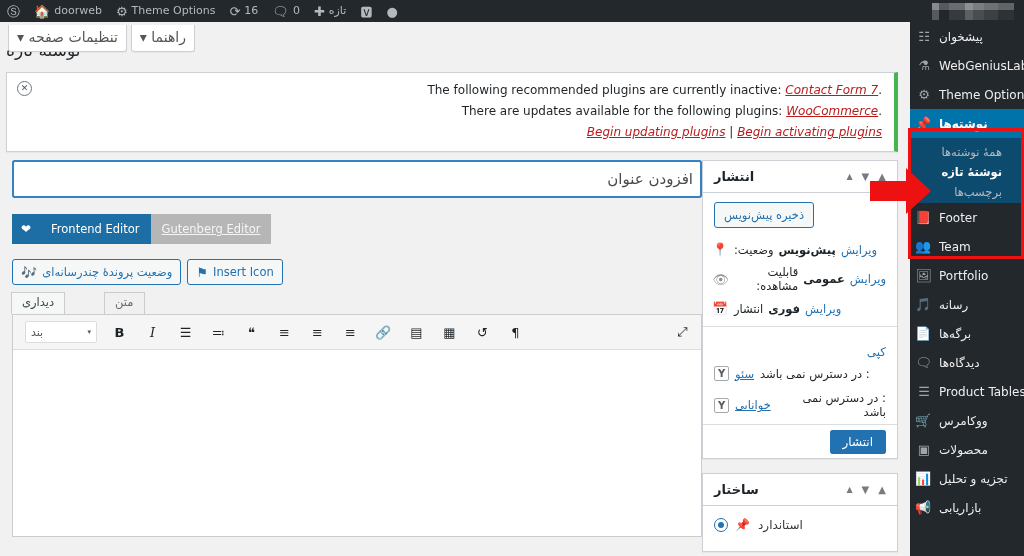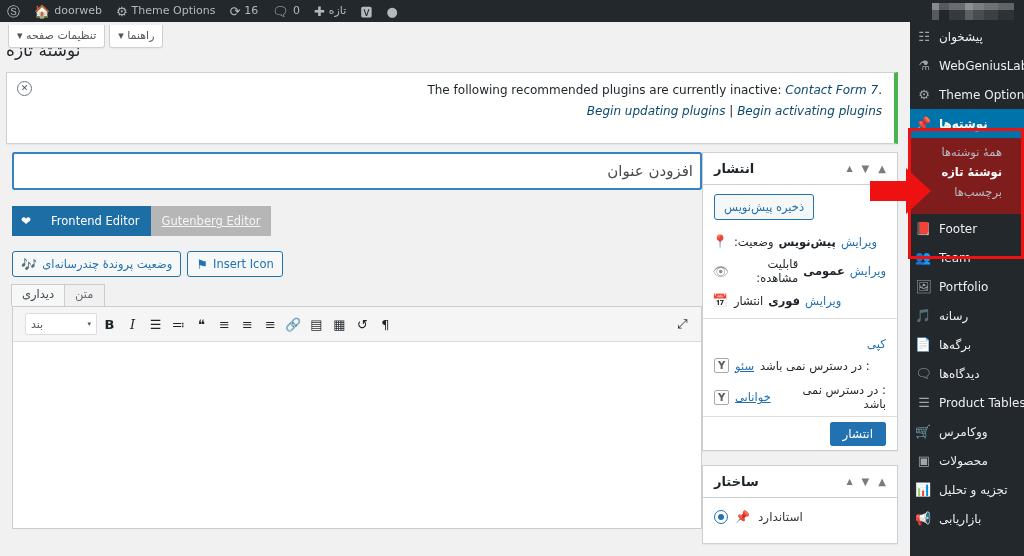--- a/index.html
+++ b/index.html
@@ -61,21 +61,21 @@
     width: 16px; text-align: center; font-size: 13px; color: #a0a5aa; flex: 0 0 16px;
   }
   .menu-item .mi-label { font-size: 12px; }
   .menu-item.current { background: #0073aa; color: #fff; font-weight: bold; }
   .menu-item.current .mi-ico { color: #fff; }
   .menu-item.current::before {
     content: ""; position: absolute; left: -8px; top: 50%;
     transform: translateY(-50%);
     border: 8px solid transparent; border-right-color: #0073aa;
   }
-  .submenu { background: #7f1d1d; padding: 4px 0 12px; }
+  .submenu { background: #0c4a6e; padding: 4px 0 1px; }
   .submenu-item {
     display: block; text-align: right; padding: 3px 22px 3px 8px;
     font-size: 11.5px; color: #b4b9be; white-space: nowrap;
   }
   .submenu-item.current { color: #fff; font-weight: bold; }
 
   
   .content {
     position: absolute; top: 22px; right: 114px; left: 0;
     height: 534px; background: #f1f1f1; overflow: hidden;
@@ -85,34 +85,34 @@
     padding: 6px 12px 0 6px; height: 46px; position: relative;
   }
   .page-title {
     font-size: 17px; font-weight: normal; color: #23282d;
     margin: 14px 2px 0 0; line-height: 1;
   }
   .head-btns { position: absolute; left: 8px; top: 3px; display: flex; gap: 4px; }
   .head-btn {
     background: #fff; border: 1px solid #ccd0d4; border-top: none;
     border-radius: 0 0 3px 3px; padding: 4px 8px 5px;
-    font-size: 11px; color: #555; line-height: 1.2;
+    font-size: 14px; color: #555; line-height: 1.2;
     box-shadow: 0 1px 1px rgba(0,0,0,.04);
   }
 
   
   .notice {
     margin: 4px 12px 0 6px; background: #fff;
     border: 1px solid #ccd0d4; border-right: 4px solid #46b450;
     box-shadow: 0 1px 1px rgba(0,0,0,.04);
     padding: 10px 12px 12px 12px; position: relative; min-height: 72px;
   }
   .notice p { margin: 0 0 7px; text-align: right; font-size: 12px; color: #1d2327; }
   .notice p:last-child { margin-bottom: 0; }
-  .notice a { color: #0c4a6e; font-style: italic; }
+  .notice a { color: #b91c1c; text-decoration: underline; font-style: italic; }
   .notice-dismiss {
     position: absolute; left: 10px; top: 8px;
     width: 15px; height: 15px; border-radius: 50%;
     border: 1.5px solid #72777c; color: #50575e;
     font-size: 9px; line-height: 12px; text-align: center;
     background: #fff; cursor: pointer; font-weight: bold;
   }
 
   
   .body-cols { display: flex; flex-direction: row-reverse; padding: 8px 12px 0 6px; }
@@ -155,35 +155,35 @@
     display: flex; flex-direction: row-reverse; align-items: center; gap: 5px;
     background: #f6f7f7; border: 1px solid #2271b1; color: #2271b1;
     border-radius: 3px; padding: 3px 8px; font-size: 11.5px; height: 26px;
     white-space: nowrap;
   }
   .media-ico-blue { color: #2271b1; font-size: 13px; }
 
   
   .ed-tabs {
     display: flex; flex-direction: row-reverse; align-items: flex-end;
-    margin-top: 6px; padding-right: 2px; height: 22px;
+    margin-top: 6px; padding-right: 2px; height: 22px; gap: 40px;
   }
   .ed-tab {
     background: #f0f0f1; border: 1px solid #ccc; border-bottom: none;
     padding: 3px 10px 4px; font-size: 11.5px; color: #646970;
     margin-left: -1px; line-height: 1.2;
   }
   .ed-tab.active { background: #f6f7f7; color: #3c434a; border-color: #ccc; }
 
   
   .ed-box { background: #fff; border: 1px solid #ccc; }
   .ed-toolbar {
     display: flex; flex-direction: row-reverse; align-items: center;
     height: 35px; background: #f5f5f5; border-bottom: 1px solid #ddd;
-    padding: 0 8px; gap: 2px;
+    padding: 0 8px; gap: 12px;
   }
   .fmt-select {
     display: flex; flex-direction: row-reverse; align-items: center;
     justify-content: space-between;
     width: 72px; height: 22px; background: #fff; border: 1px solid #ddd;
     border-radius: 2px; padding: 0 5px; font-size: 11px; color: #555;
     margin-left: 4px;
   }
   .fmt-select .caret { font-size: 7px; color: #555; }
   .tb-btn {
@@ -387,20 +387,23 @@
           <span>تنظیمات صفحه</span>
           <span>▾</span>
         </div>
       </div>
     </div>
 
     <div class="notice">
       <div class="notice-dismiss">✕</div>
       <p>
         <span>.The following recommended plugins are currently inactive: </span><a>Contact Form 7</a>
+      </p>
+      <p>
+        <span>.There are updates available for the following plugins: </span><a>WooCommerce</a>
       </p>
       <p>
         <a>Begin updating plugins</a><span> | </span><a>Begin activating plugins</a>
       </p>
     </div>
 
     <div class="body-cols">
 
       <div class="col-main">
 

